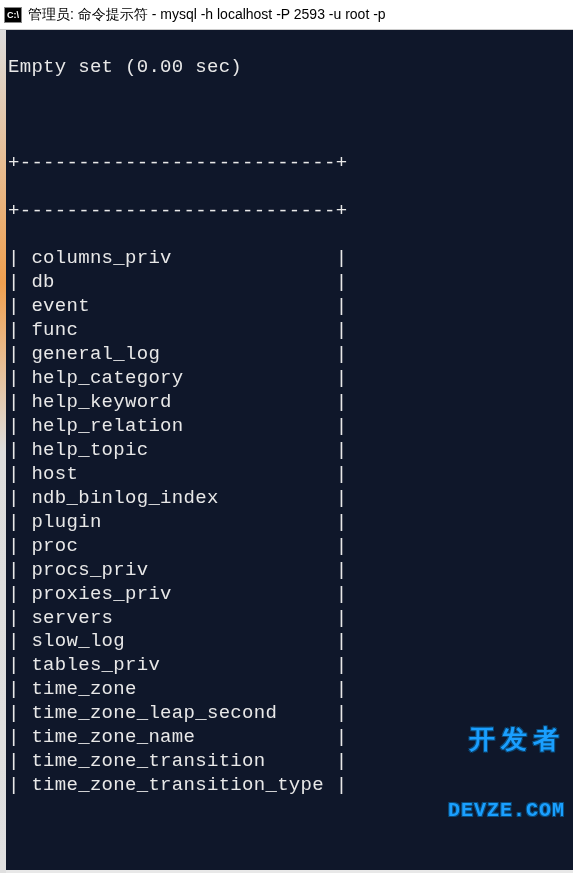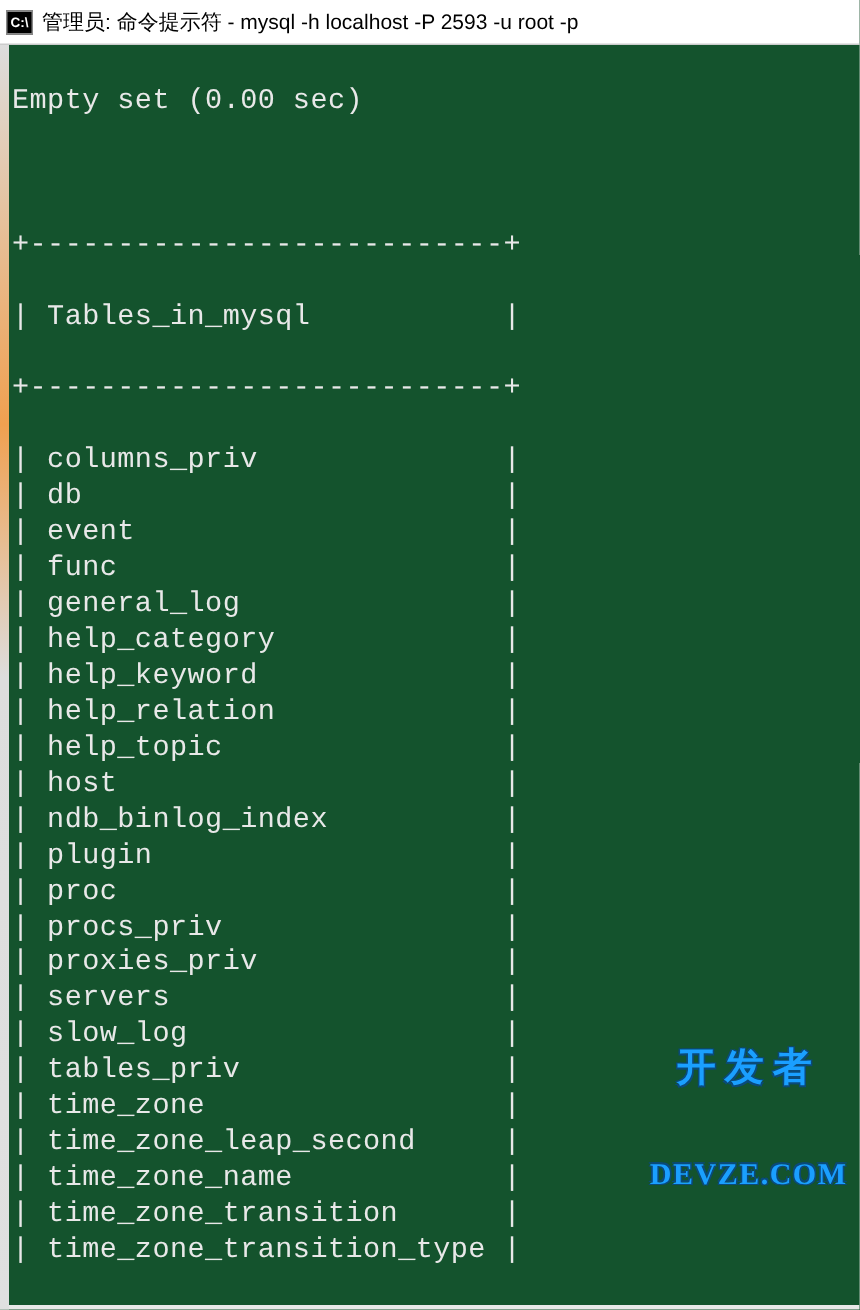--- a/index.html
+++ b/index.html
@@ -31,52 +31,52 @@
       background: #000;
       color: #fff;
       font-size: 9px;
       font-weight: bold;
       border: 1px solid #888;
     }
     .terminal {
       width: 567px;
       height: 840px;
       margin-left: 6px;
-      background: #14532d;
+      background: #0f172a;
       color: #e8e8e8;
       font-size: 19px;
       line-height: 1.26;
       padding: 2px 0;
       white-space: pre;
       position: relative;
       letter-spacing: 0.3px;
     }
     .line { padding: 0 2px; }
     .border-line {
       color: #e8e8e8;
       padding: 0 2px;
     }
     .watermark {
       position: absolute;
-      bottom: 28px;
+      bottom: 0;
       right: 8px;
-      text-align: center;
+      text-align: right;
       pointer-events: none;
     }
     .watermark .cn {
       font-family: "Microsoft YaHei", sans-serif;
       font-size: 26px;
       font-weight: bold;
       color: #1a9fff;
       letter-spacing: 6px;
       text-shadow: 1px 1px 0 #0a4a7a, -1px -1px 0 #0a4a7a, 1px -1px 0 #0a4a7a, -1px 1px 0 #0a4a7a;
       line-height: 1;
     }
     .watermark .en {
-      font-family: Liberation Serif, serif;
+      font-family: Liberation Mono, monospace;
       font-size: 20px;
       font-weight: bold;
       color: #1a9fff;
       letter-spacing: 1px;
       text-shadow: 1px 1px 0 #0a4a7a, -1px -1px 0 #0a4a7a, 1px -1px 0 #0a4a7a, -1px 1px 0 #0a4a7a;
       line-height: 1.1;
     }
     .left-edge {
       position: absolute;
       left: 0;
@@ -93,21 +93,20 @@
   <span class="title-icon">C:\</span>
   <span>管理员: 命令提示符 - mysql  -h localhost -P 2593 -u root -p</span>
 </div>
 
 <div class="left-edge"></div>
 
 <div class="terminal">
 <div class="line">Empty set (0.00 sec)</div>
 <div class="line"> </div>
 <div class="border-line">+---------------------------+</div>
-<div class="line"><span>| </span><span>Tables_in_mysql</span><span>           |</span></div>
 <div class="border-line">+---------------------------+</div>
 <div id="rows-container"><div class="line">| columns_priv              |</div><div class="line">| db                        |</div><div class="line">| event                     |</div><div class="line">| func                      |</div><div class="line">| general_log               |</div><div class="line">| help_category             |</div><div class="line">| help_keyword              |</div><div class="line">| help_relation             |</div><div class="line">| help_topic                |</div><div class="line">| host                      |</div><div class="line">| ndb_binlog_index          |</div><div class="line">| plugin                    |</div><div class="line">| proc                      |</div><div class="line">| procs_priv                |</div><div class="line">| proxies_priv              |</div><div class="line">| servers                   |</div><div class="line">| slow_log                  |</div><div class="line">| tables_priv               |</div><div class="line">| time_zone                 |</div><div class="line">| time_zone_leap_second     |</div><div class="line">| time_zone_name            |</div><div class="line">| time_zone_transition      |</div><div class="line">| time_zone_transition_type |</div></div>
 
 
 
 
 
   <div class="watermark">
     <div class="cn">开发者</div>
     <div class="en">DEVZE.COM</div>

